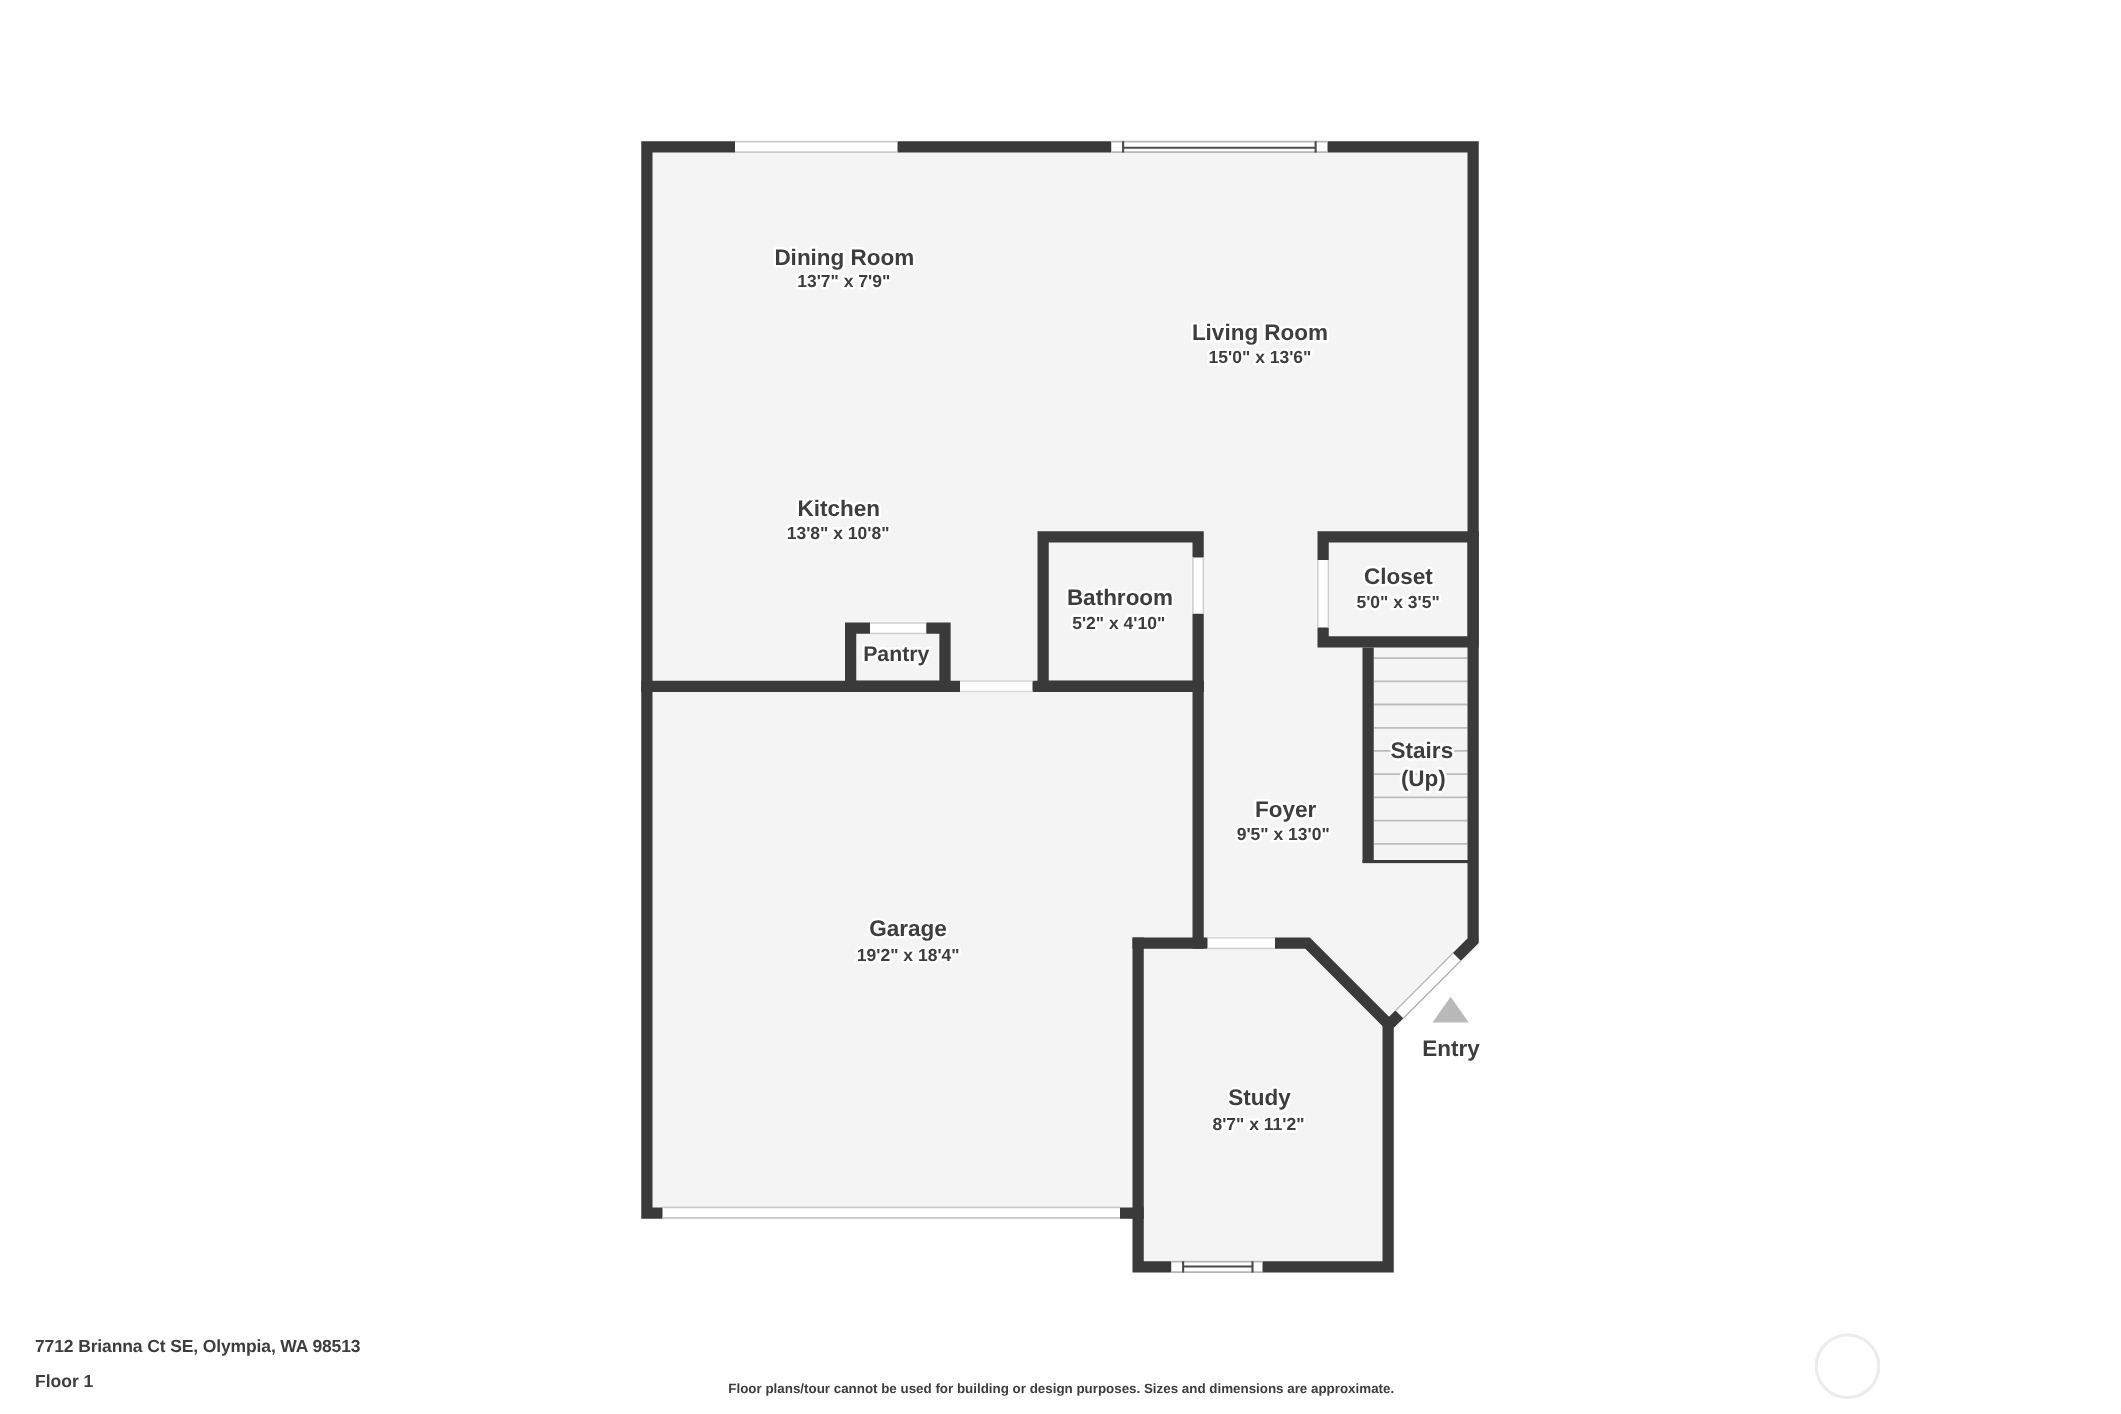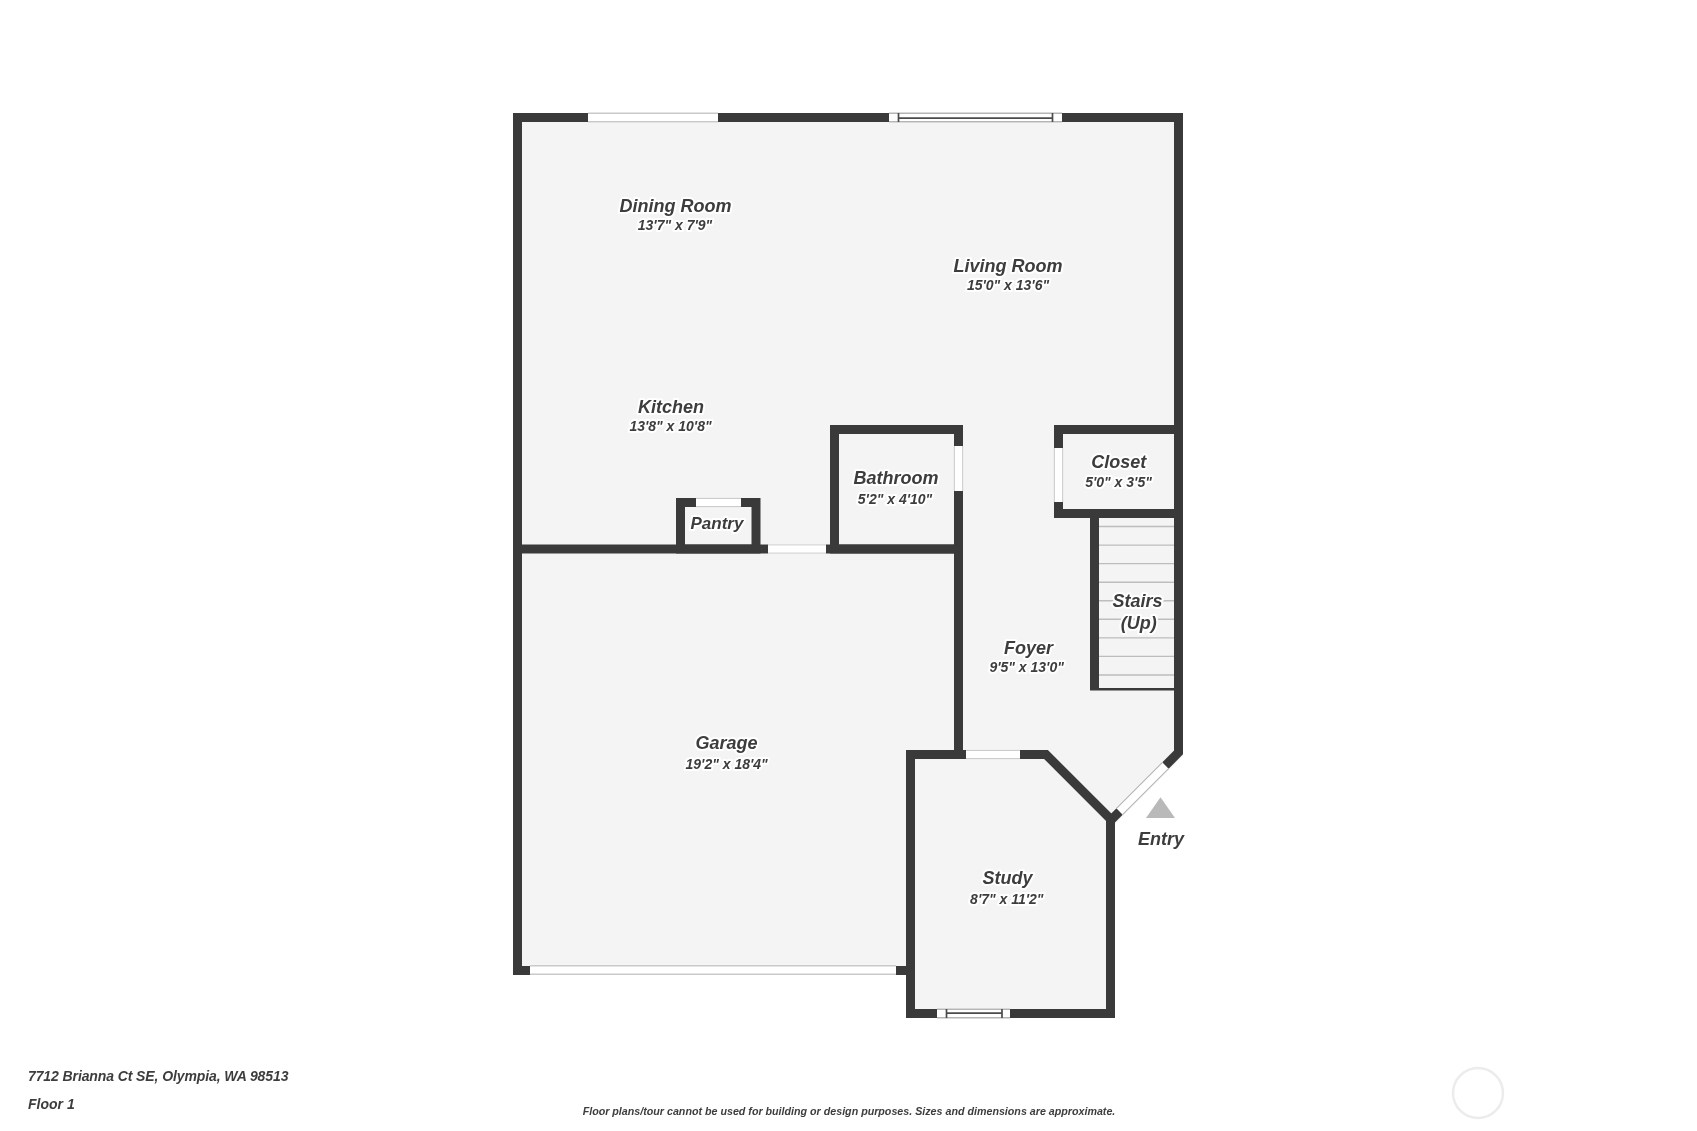--- a/index.html
+++ b/index.html
@@ -1,17 +1,17 @@
 <!DOCTYPE html>
 <html><head>
 <meta charset="utf-8">
 <style>
   html,body{margin:0;padding:0;background:#ffffff;}
   #page{position:relative;width:1697px;height:1131px;background:#ffffff;overflow:hidden;
-        font-family:"Liberation Sans", sans-serif;font-style:italic;}
+        font-family:"Liberation Sans", sans-serif;}
   svg text{font-family:"Liberation Sans", sans-serif;font-weight:bold;fill:#3d3d3d;
            paint-order:stroke fill;stroke:#ffffff;stroke-width:4px;stroke-linejoin:round;}
 </style>
 </head>
 <body>
 <div id="page">
 <svg width="1697" height="1131" viewBox="0 0 1697 1131">
 
   <polygon points="513,113 1183,113 1183,756 1115,824 1115,1018 906,1018 906,975 513,975" fill="#f4f4f4"></polygon>
 

